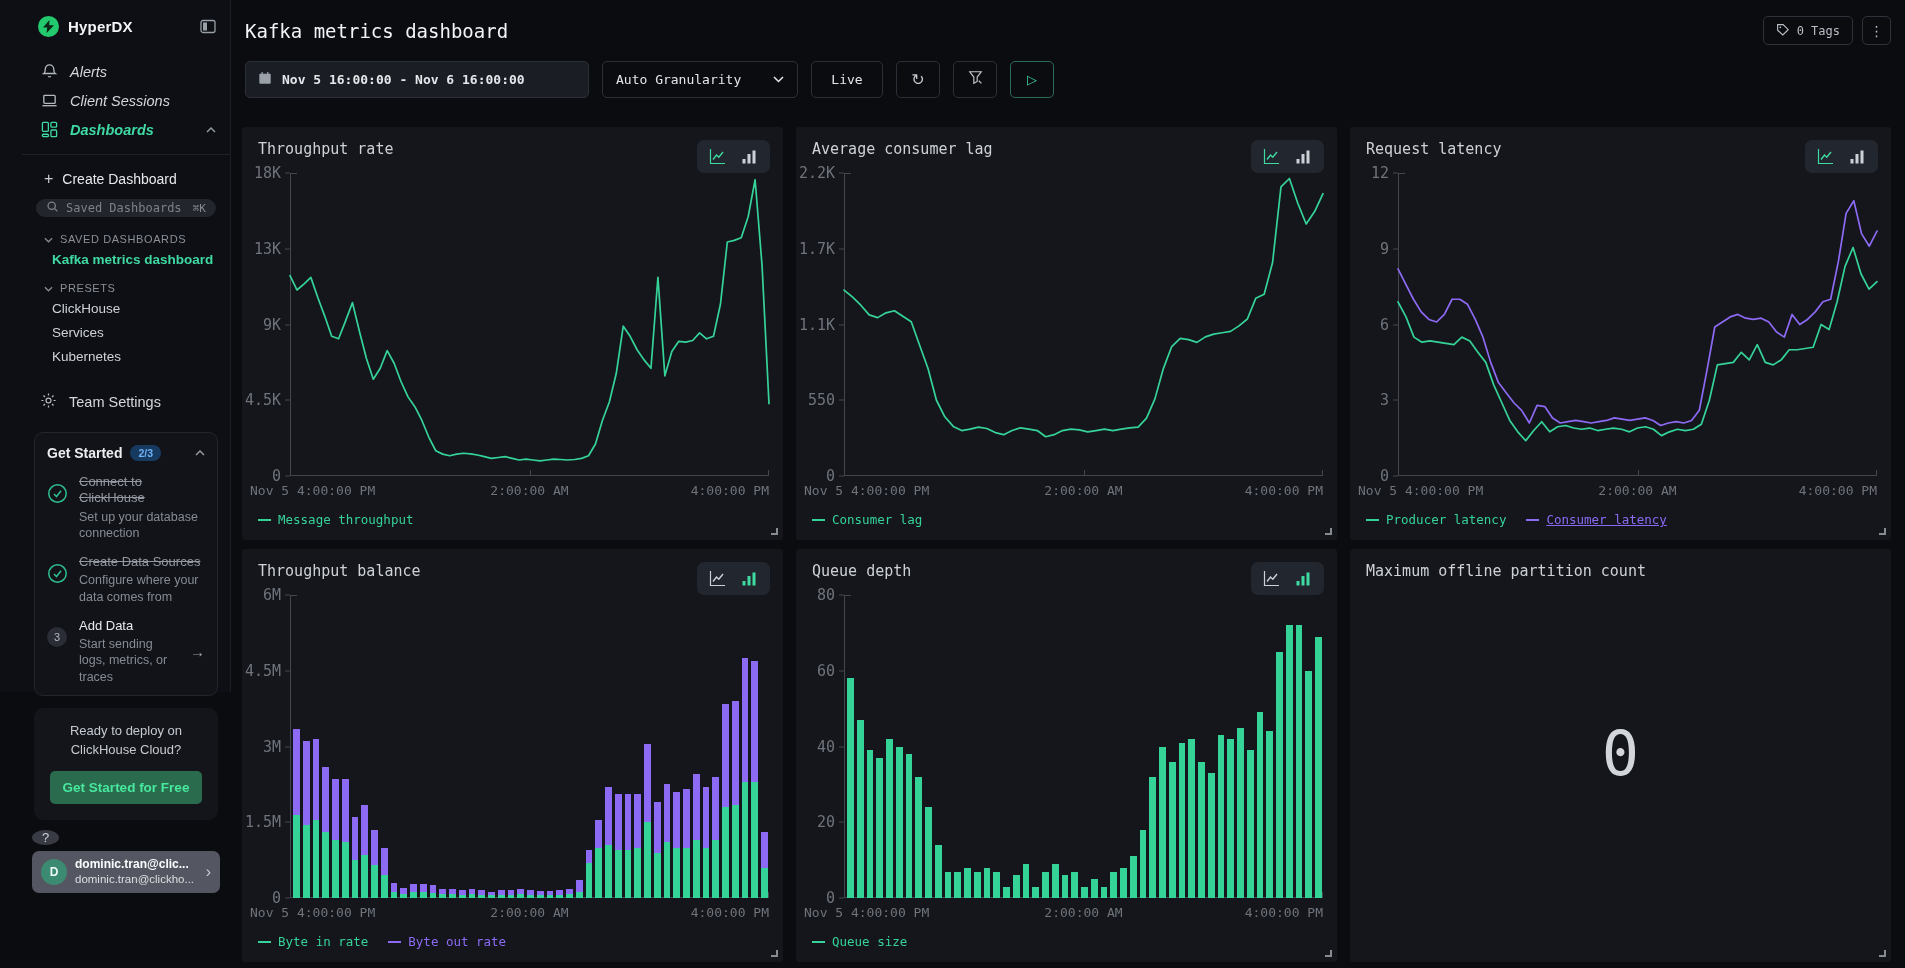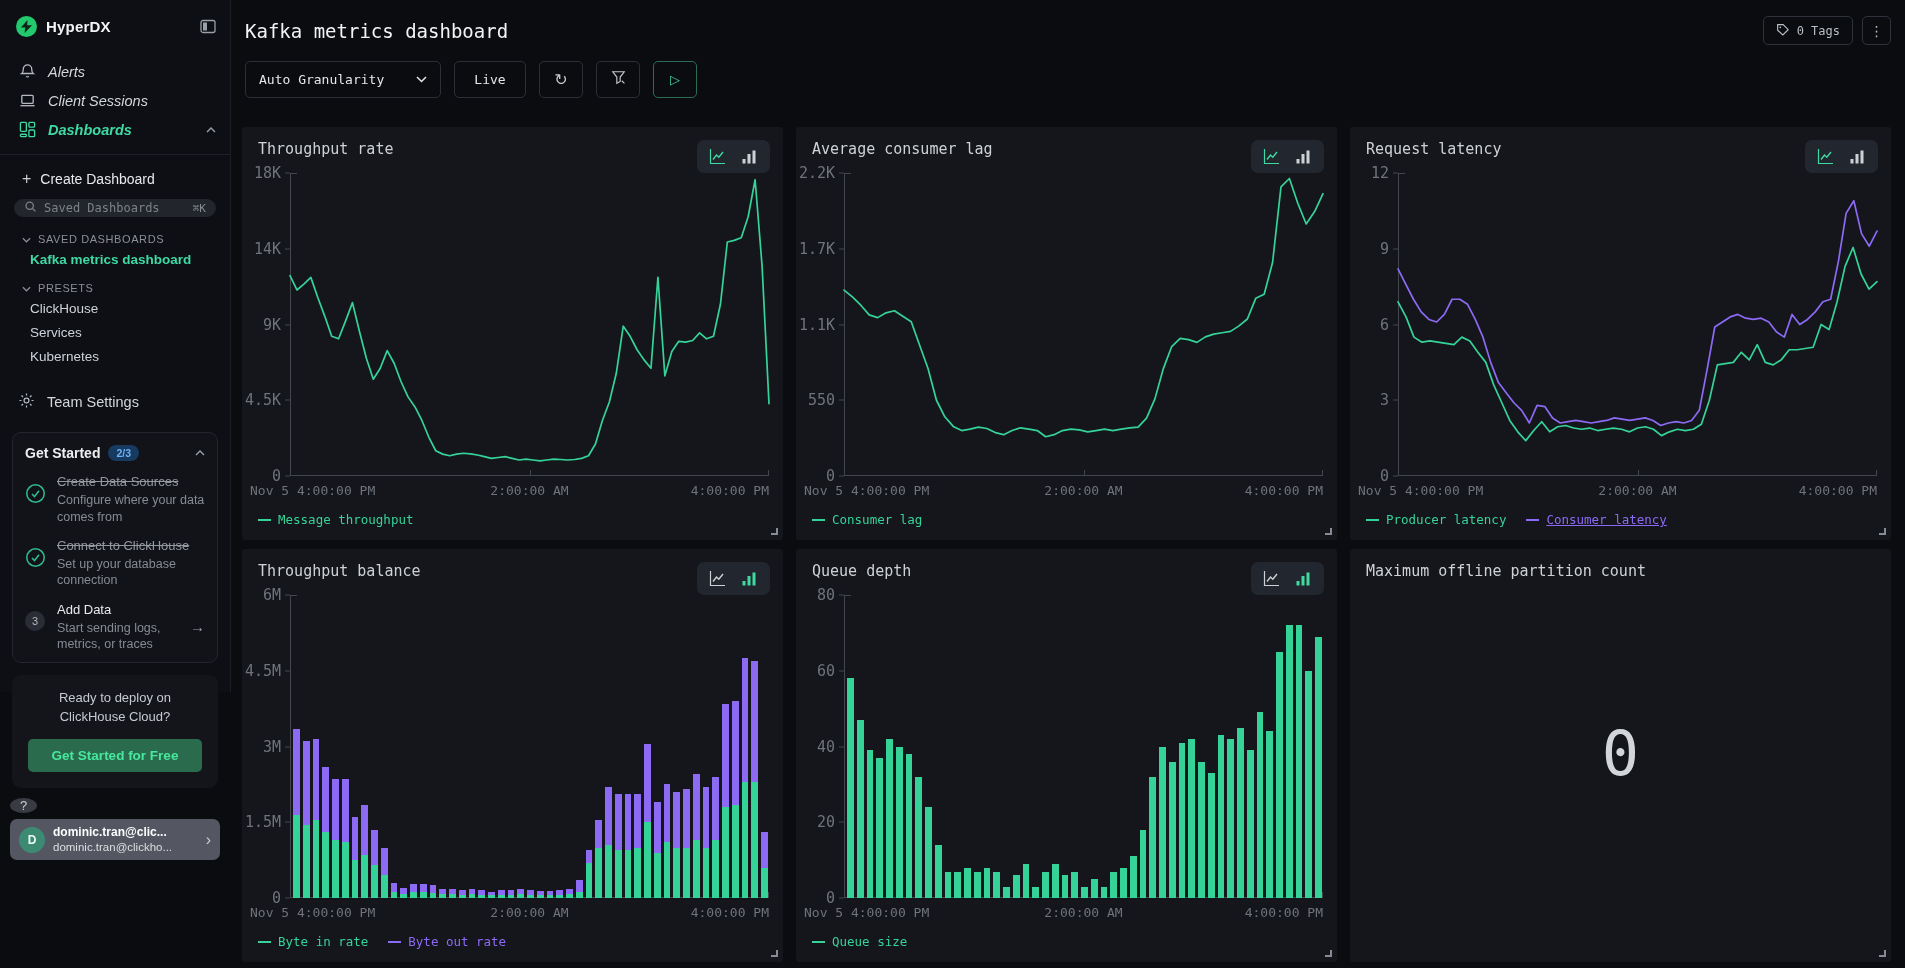--- a/index.html
+++ b/index.html
@@ -1,21 +1,21 @@
 <!DOCTYPE html>
 <html><head>
 <meta charset="utf-8">
 <style>
   * { margin:0; padding:0; box-sizing:border-box; }
   html,body { width:1905px; height:968px; overflow:hidden; background:#0b0c10; }
   body { font-family:"Liberation Sans", sans-serif; color:#dfe2e6; display:flex; }
   .mono { font-family:"DejaVu Sans Mono", monospace; }
 
   
-  .sidebar { width:231px; height:692px; background:#0d0f14; border-right:1px solid #1b1e25; display:flex; flex-direction:column; flex:none; }
+  .sidebar { width:231px; height:692px; background:#0d0f14; border-right:1px solid #1b1e25; display:flex; flex-direction:column; flex:none;padding-left:22px; }
   .logo-row { display:flex; align-items:center; gap:9px; padding:16px 14px 6px 16px; }
   .logo-mark { width:21px; height:21px; border-radius:50%; background:#22c96d; display:flex; align-items:center; justify-content:center; flex:none; }
   .brand { font-weight:bold; font-size:15px; color:#f2f4f6; letter-spacing:.2px; }
   .collapse-btn { margin-left:auto; cursor:pointer; display:flex; }
   nav { margin-top:14px;font-style:italic; }
   .nav-item { display:flex; align-items:center; gap:12px; padding:6px 14px 6px 18px; font-size:14.5px; color:#d3d6db; cursor:pointer; }
   .nav-item .nicon { width:18px; display:flex; justify-content:center; }
   .nav-item.active { color:#3fd9a2; font-weight:bold; }
   .nav-item .chev { margin-left:auto; display:flex; }
   .divider { border-top:1px solid #1d2027; margin-top:10px; }
@@ -211,34 +211,34 @@
         </span>
     </div>
     <div class="gs-step">
       <span class="gs-ic">
         <svg width="21" height="21" viewBox="0 0 21 21" fill="none" stroke="#2fbf8f" stroke-width="1.5">
             <circle cx="10.5" cy="10.5" r="8.7"></circle>
             <polyline points="7,11 9.5,13.5 14,7.8"></polyline>
           </svg>
       </span>
       <span class="gs-tx">
-        <div class="gs-t">Create Data Sources</div>
-        <div class="gs-d">Configure where your data comes from</div>
+        <div class="gs-t">Connect to ClickHouse</div>
+        <div class="gs-d">Set up your database connection</div>
       </span>
     </div>
     <div class="gs-step">
       <span class="gs-ic">
         <svg width="21" height="21" viewBox="0 0 21 21" fill="none" stroke="#2fbf8f" stroke-width="1.5">
             <circle cx="10.5" cy="10.5" r="8.7"></circle>
             <polyline points="7,11 9.5,13.5 14,7.8"></polyline>
           </svg>
       </span>
       <span class="gs-tx">
-        <div class="gs-t">Connect to ClickHouse</div>
-        <div class="gs-d">Set up your database connection</div>
+        <div class="gs-t">Create Data Sources</div>
+        <div class="gs-d">Configure where your data comes from</div>
       </span>
     </div>
     <div class="gs-step">
       <span class="gs-ic">
         <span class="gs-num">3</span>
       </span>
       <span class="gs-tx">
         <div class="gs-t todo">Add Data</div>
         <div class="gs-d">Start sending logs, metrics, or traces</div>
       </span>
@@ -275,20 +275,30 @@
             <path d="M2 8.8V2h6.8L15 8.2 8.4 14.8Z"></path>
             <circle cx="5.3" cy="5.3" r="1.1" fill="#b9bec5" stroke="none"></circle>
           </svg>
       </span>
       <span>0 Tags</span>
     </button>
     <button class="kebab-btn">⋮</button>
   </div>
 
   <div class="toolbar">
+    <div class="box date-box">
+      <span>
+        <svg width="14" height="14" viewBox="0 0 16 16" fill="#9ba1a9">
+            <rect x="1.5" y="3" width="13" height="11.5" rx="1"></rect>
+            <rect x="4" y="1" width="1.6" height="3" rx=".5"></rect>
+            <rect x="10.4" y="1" width="1.6" height="3" rx=".5"></rect>
+          </svg>
+      </span>
+      <span>Nov 5 16:00:00 - Nov 6 16:00:00</span>
+    </div>
     <div class="box gran-box">
       <span>Auto Granularity</span>
       <span class="chev">
         <svg width="11" height="7" viewBox="0 0 11 7" fill="none" stroke="#e4e7ea" stroke-width="1.5">
             <polyline points="1,1 5.5,5.5 10,1"></polyline>
           </svg>
       </span>
     </div>
     <button class="box live-btn">Live</button>
     <button class="box icon-btn">
@@ -311,21 +321,21 @@
     <section class="panel">
       <h2 class="ptitle">Throughput rate</h2>
       <div class="chart-root">
           <div class="plot">
             <span class="ytick" style="bottom: 0%;">0</span>
             <i class="ydash" style="bottom: 0%;"></i>
             <span class="ytick" style="bottom: 25%;">4.5K</span>
             <i class="ydash" style="bottom: 25%;"></i>
             <span class="ytick" style="bottom: 50%;">9K</span>
             <i class="ydash" style="bottom: 50%;"></i>
-            <span class="ytick" style="bottom: 75%;">14K</span>
+            <span class="ytick" style="bottom: 75%;">13K</span>
             <i class="ydash" style="bottom: 75%;"></i>
             <span class="ytick" style="bottom: 100%;">18K</span>
             <i class="ydash" style="bottom: 100%;"></i>
             <i class="yaxis"></i>
             <i class="ytop"></i>
             <i class="xaxis"></i>
             <i class="xtickmark" style="left: 50%;"></i>
             <i class="xtickmark" style="right: 0px;"></i>
             <svg viewBox="0 0 100 100" preserveAspectRatio="none" class="lines">
               <polyline points="0.00,33.89 1.45,38.61 2.90,36.67 4.35,34.44 5.80,41.11 7.25,47.22 8.70,53.89 10.14,54.72 11.59,48.89 13.04,42.78 14.49,52.22 15.94,61.11 17.39,68.06 18.84,64.44 20.29,58.61 21.74,62.78 23.19,68.89 24.64,73.89 26.09,77.22 27.54,81.67 28.99,87.22 30.43,91.67 31.88,92.78 33.33,93.33 34.78,92.78 36.23,92.50 37.68,92.67 39.13,93.06 40.58,93.61 42.03,94.17 43.48,93.89 44.93,93.61 46.38,94.17 47.83,94.72 49.28,94.44 50.72,94.72 52.17,95.00 53.62,94.72 55.07,94.44 56.52,94.56 57.97,94.72 59.42,94.56 60.87,94.17 62.32,93.33 63.77,89.44 65.22,81.67 66.67,75.56 68.12,66.11 69.57,50.56 71.01,53.89 72.46,58.33 73.91,61.67 75.36,64.44 76.81,34.44 78.26,66.94 79.71,58.89 81.16,55.56 82.61,55.83 84.06,55.28 85.51,52.78 86.96,54.72 88.41,53.89 89.86,43.33 91.30,22.78 92.75,22.22 94.20,21.39 95.65,14.44 97.10,2.22 98.55,30.56 100.00,76.11" fill="none" stroke="#36d399" stroke-width="1.7" vector-effect="non-scaling-stroke" stroke-linejoin="round" stroke-linecap="round"></polyline>

